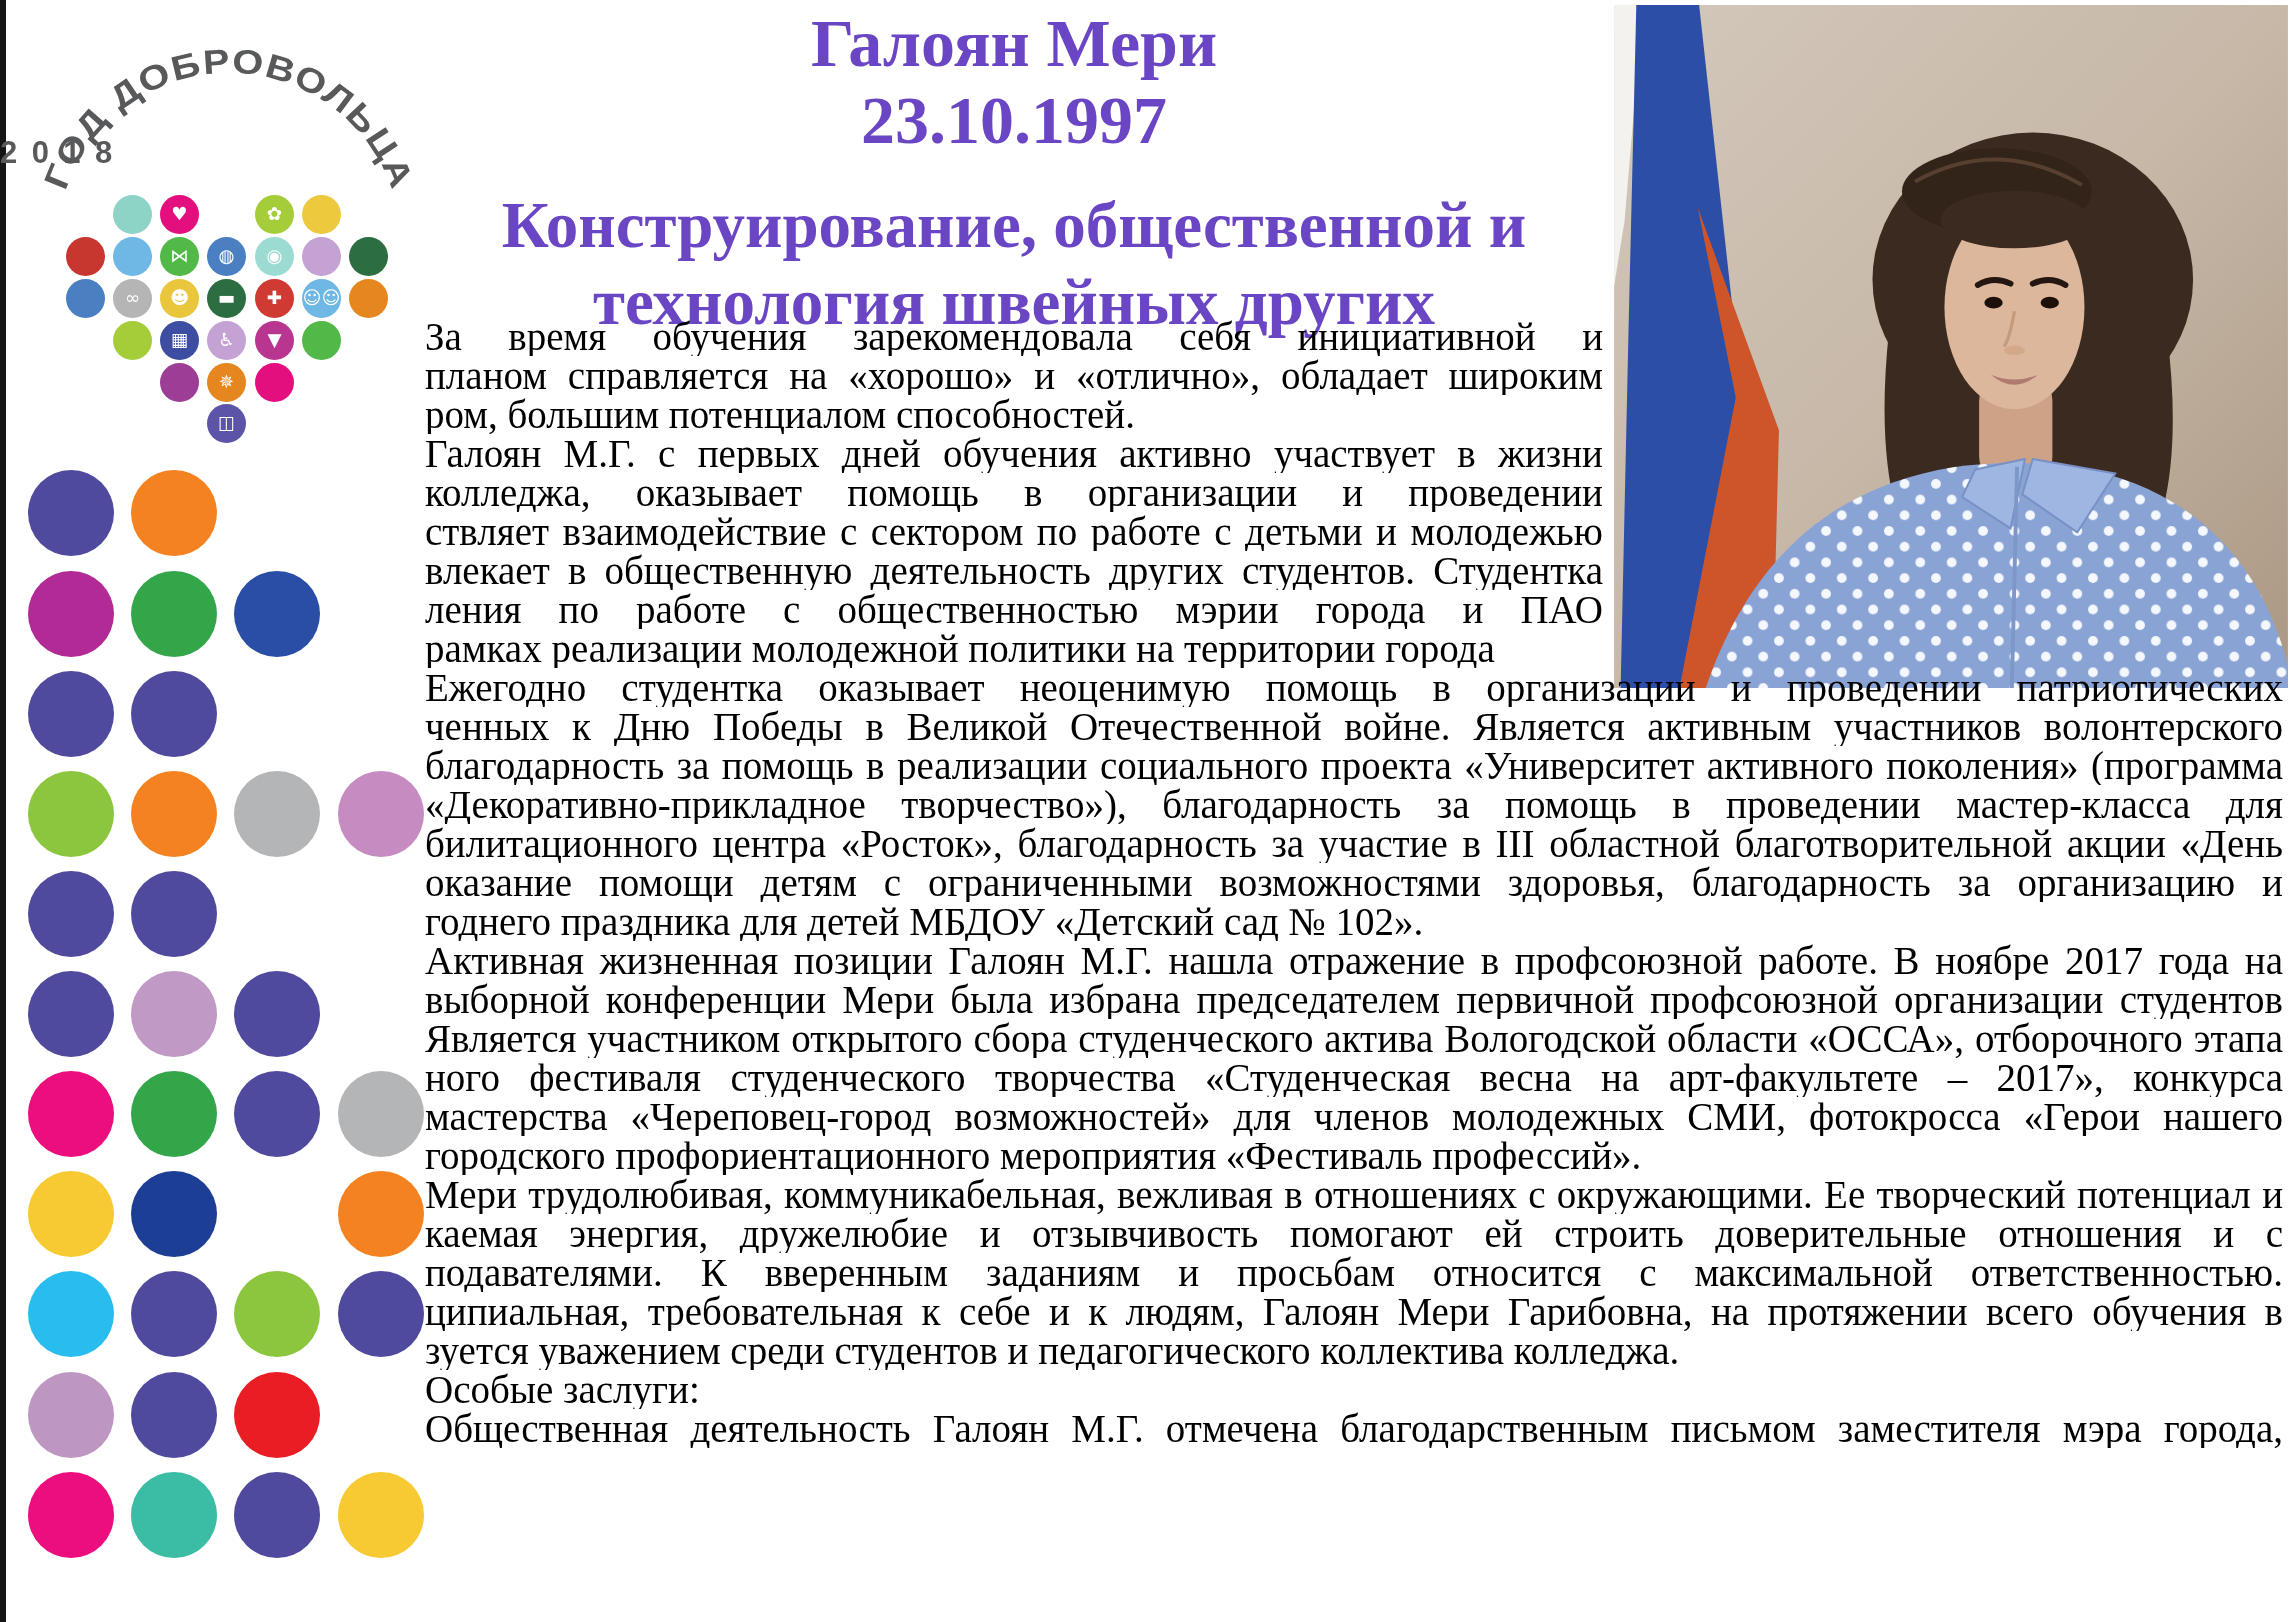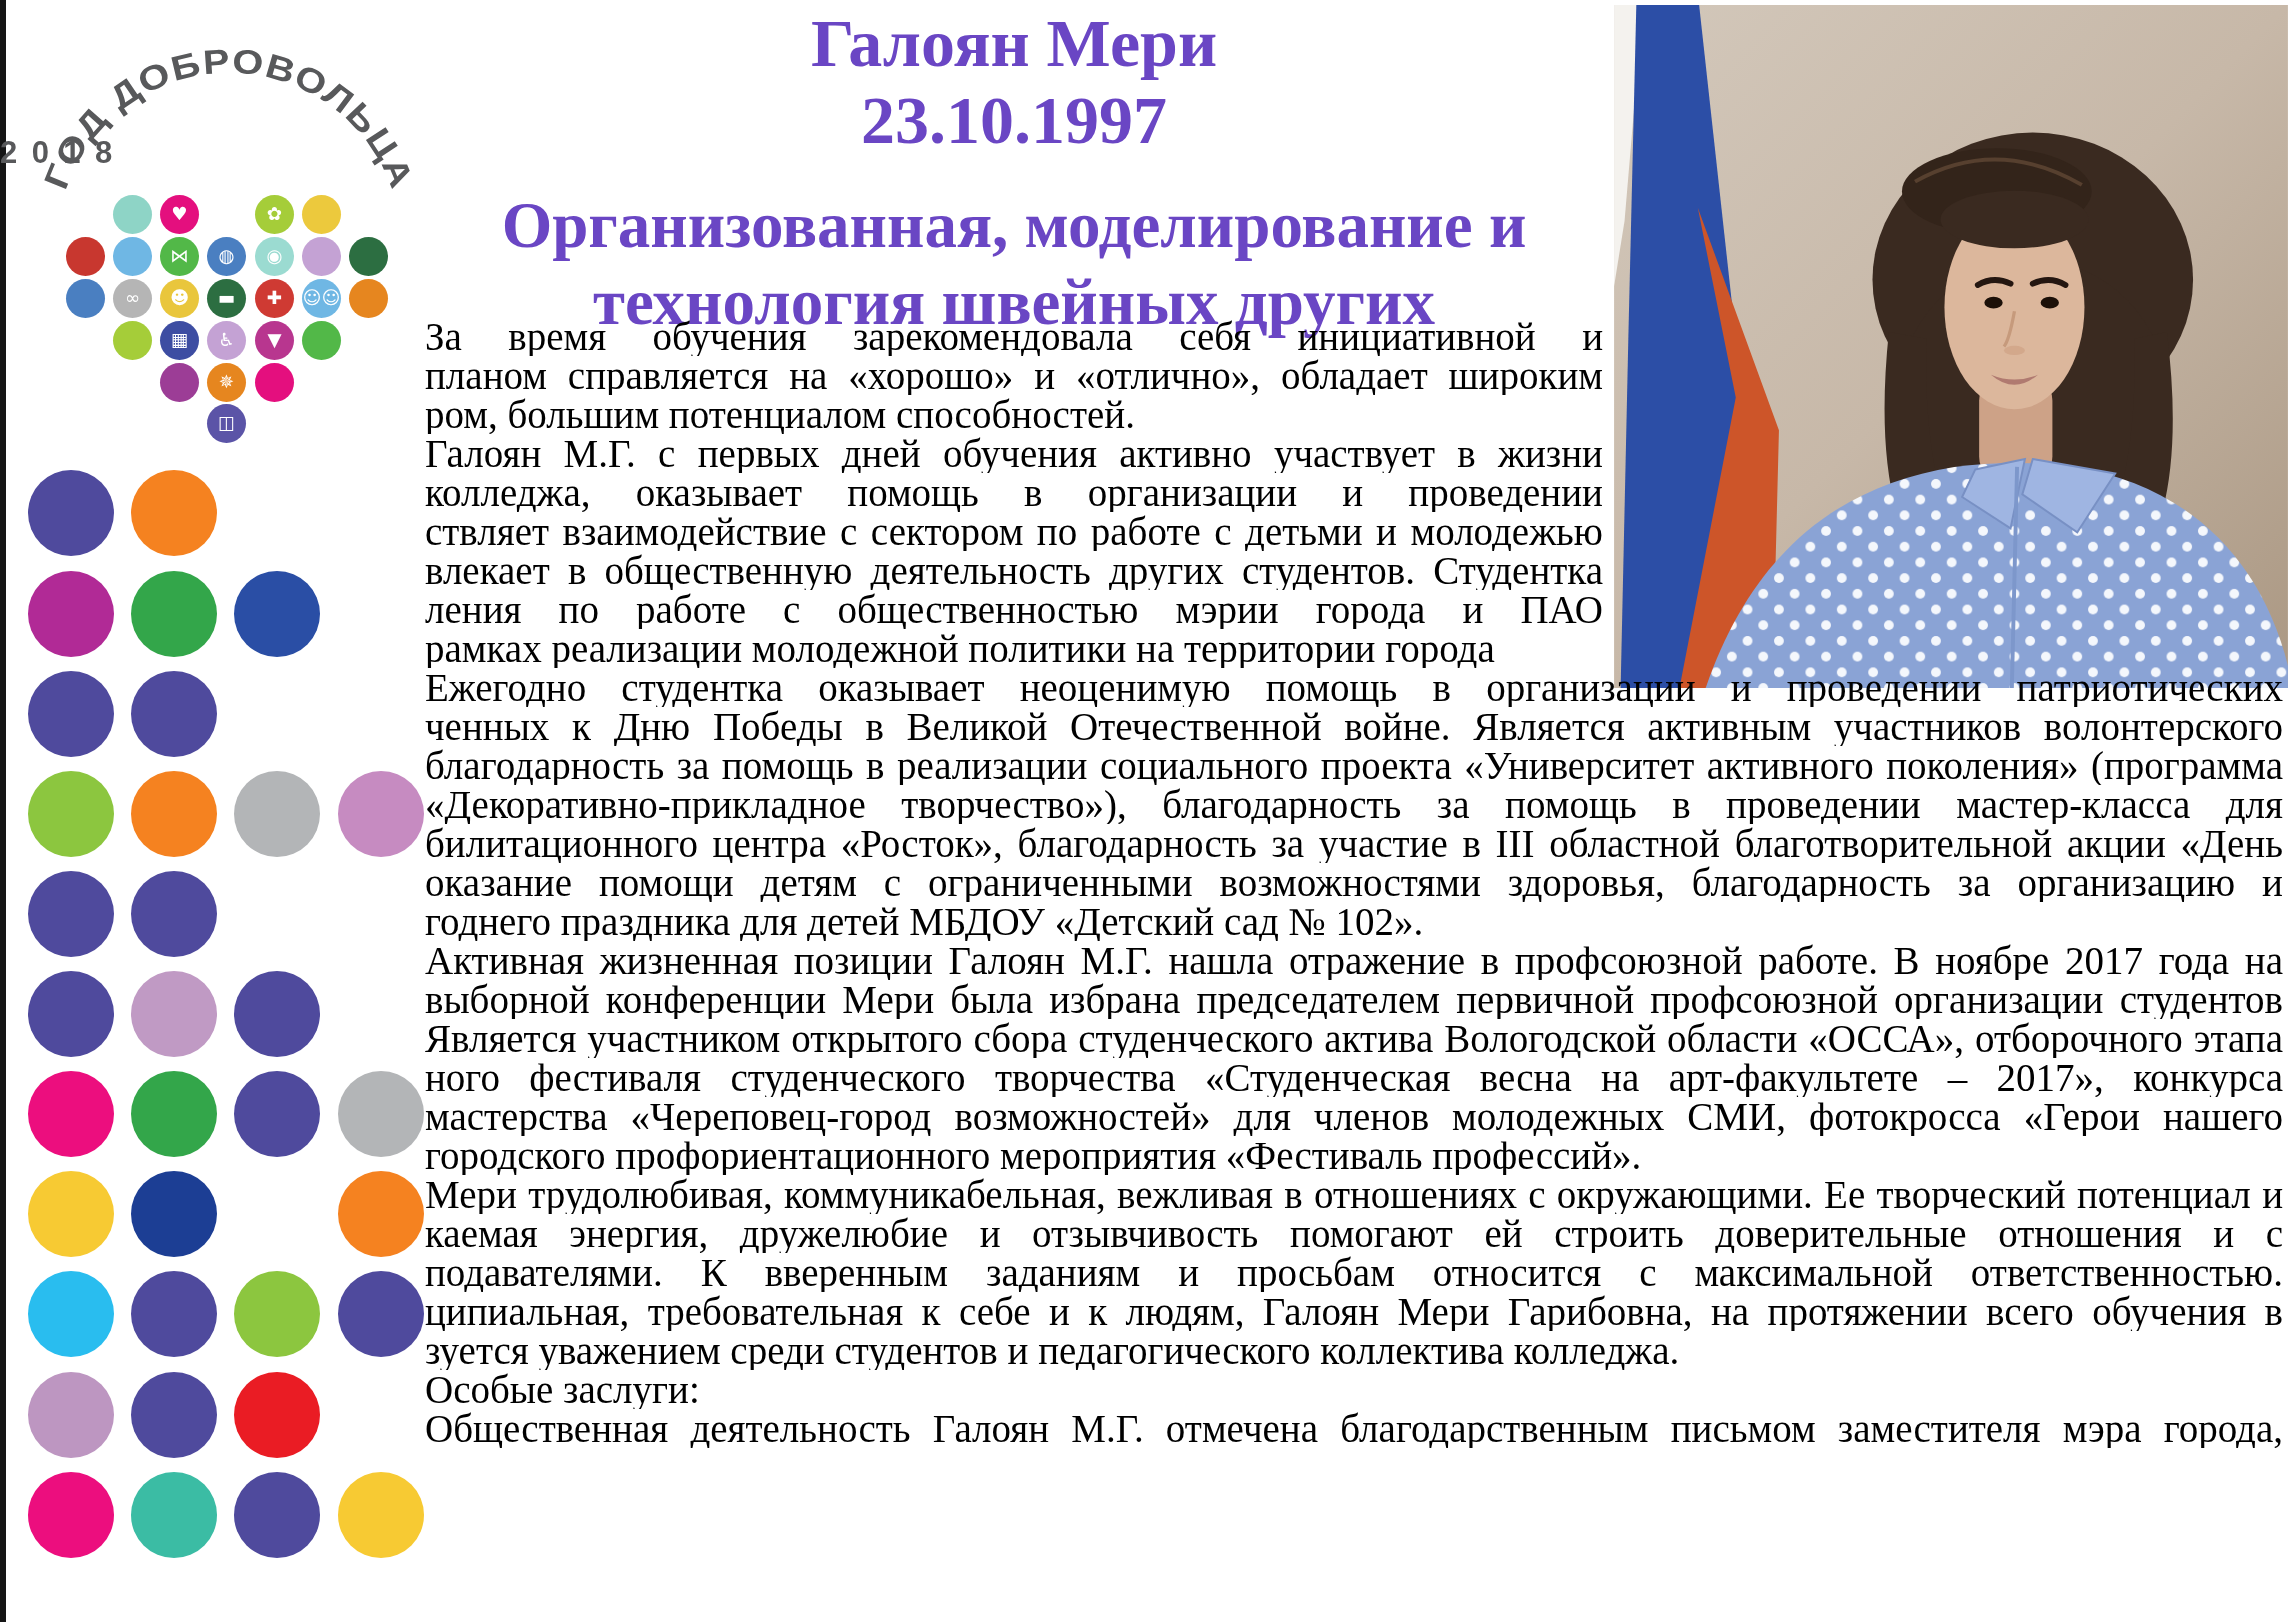--- a/index.html
+++ b/index.html
@@ -150,21 +150,21 @@
       <div class="ldot" style="left: 234px; top: 1372px; background: rgb(234, 28, 36);"></div>
       <div class="ldot" style="left: 27.5px; top: 1472px; background: rgb(236, 14, 126);"></div>
       <div class="ldot" style="left: 131px; top: 1472px; background: rgb(59, 188, 164);"></div>
       <div class="ldot" style="left: 234px; top: 1472px; background: rgb(79, 74, 157);"></div>
       <div class="ldot" style="left: 338px; top: 1472px; background: rgb(247, 202, 51);"></div>
     </div>
 
   <div class="title">
     <div class="t1">Галоян Мери</div>
     <div class="t2">23.10.1997</div>
-    <div class="t3">Организованная, моделирование и</div>
+    <div class="t3">Конструирование, общественной и</div>
     <div class="t4">технология швейных других</div>
   </div>
 
   <div class="photo">
     <svg width="674" height="683" viewBox="0 0 1030 1044">
       <defs>
         <linearGradient id="wallg" x1="0" y1="0" x2="1" y2="1">
           <stop offset="0" stop-color="#d3c8bb"></stop>
             <stop offset="0.5" stop-color="#c7b8a8"></stop>
           <stop offset="1" stop-color="#ab9883"></stop>

